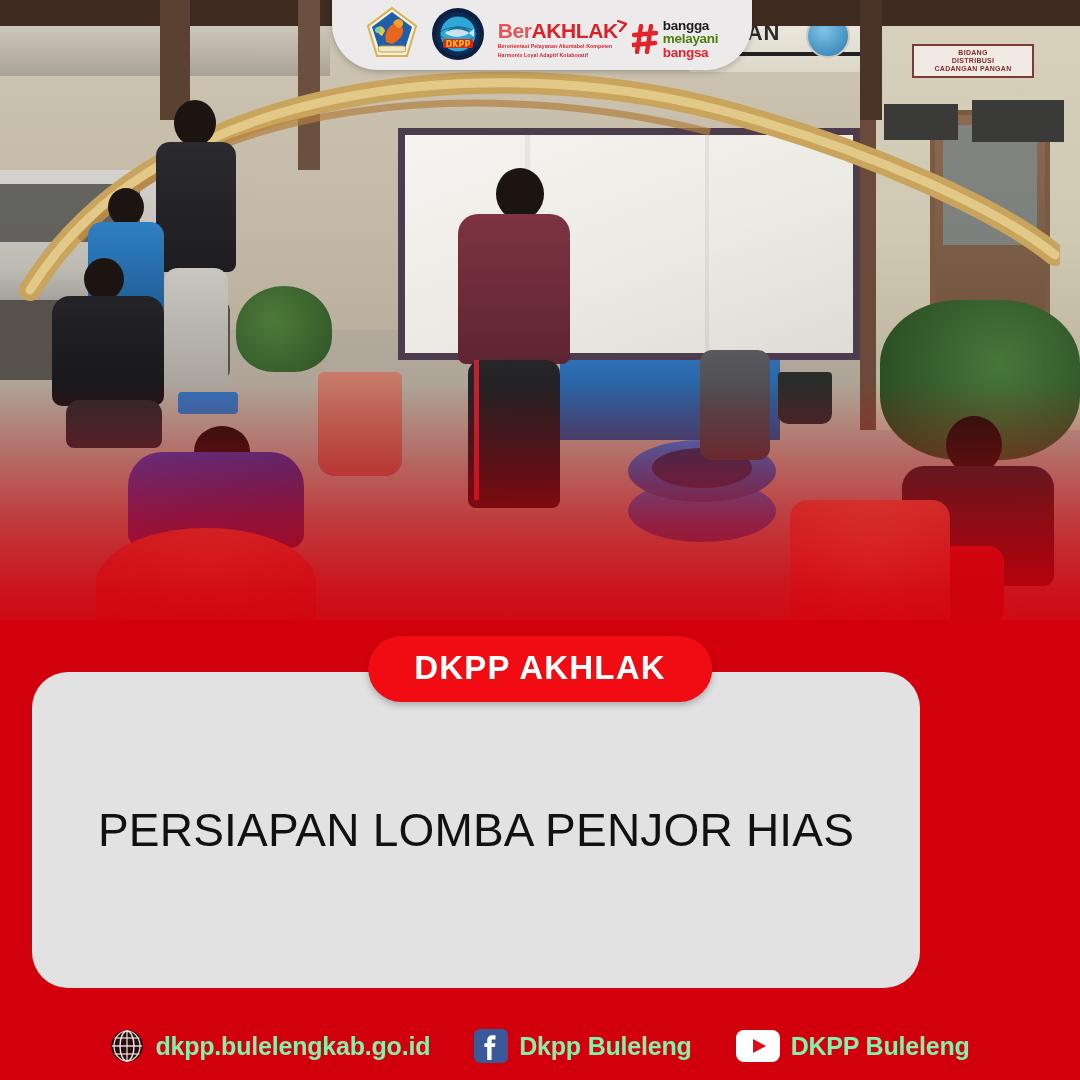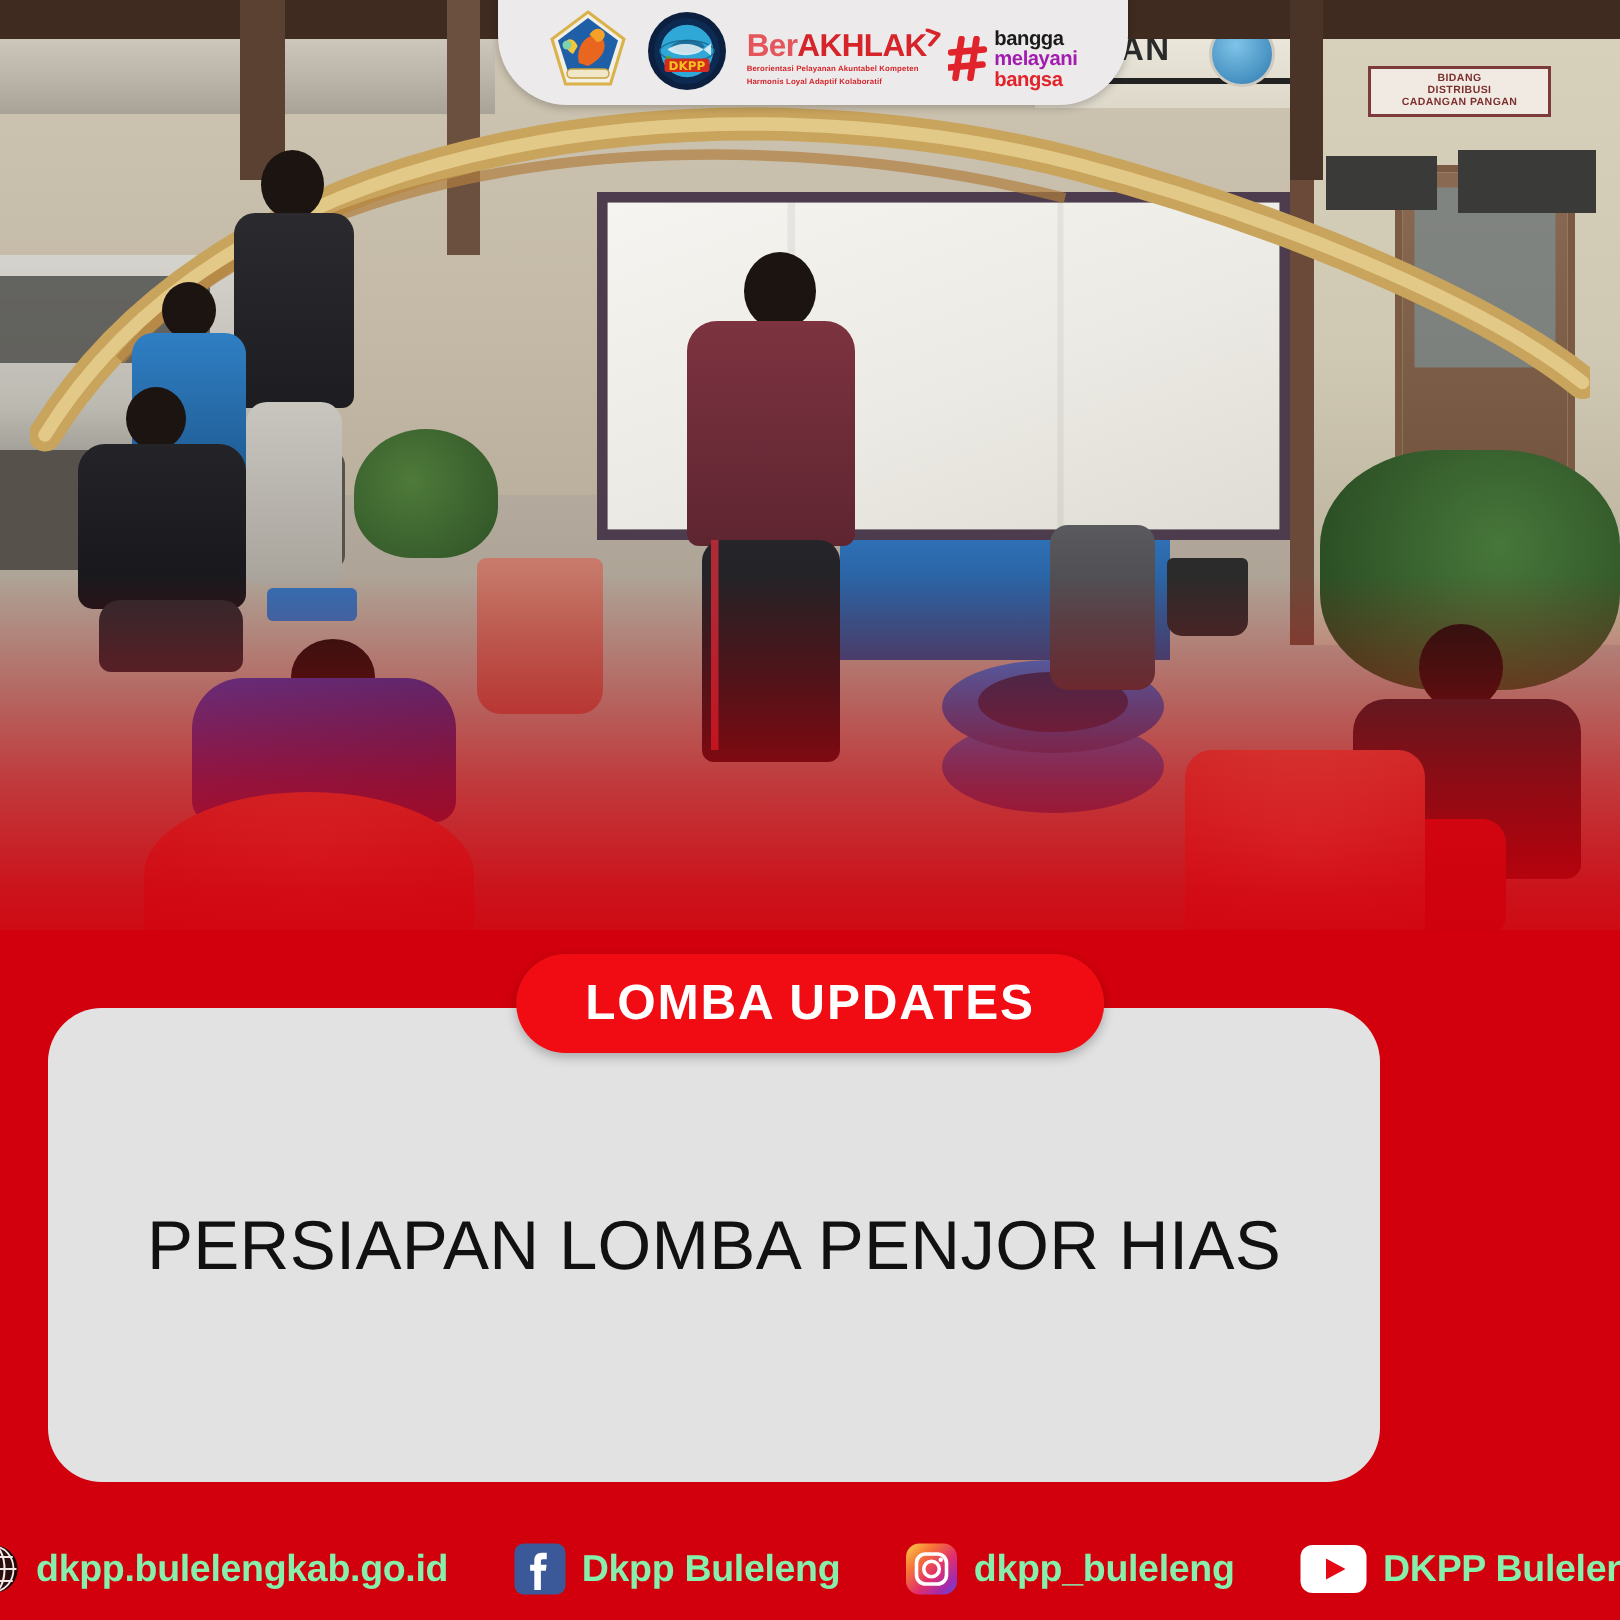--- a/index.html
+++ b/index.html
@@ -124,21 +124,21 @@
   .ber-tick { position:absolute; right:-9px; top:-6px; width:10px; height:12px; }
   .ber-sub { font-size:5.2px; color:#d6242b; line-height:1.45; margin-top:2px;
              letter-spacing:.1px; font-weight:bold; }
 
   .bmb { display:flex; align-items:center; gap:5px; flex:0 0 auto; }
   .bmb-mark { width:26px; height:30px; position:relative; }
   .bmb-mark svg { width:100%; height:100%; display:block; }
   .bmb-text { display:flex; flex-direction:column; line-height:1.02; }
   .bmb-text span { font-size:13.5px; font-weight:bold; letter-spacing:-.3px; }
   .bmb-1 { color:#1b1b1b; }
-  .bmb-2 { color:#a21caf; }
+  .bmb-2 { color:#4d7c0f; }
   .bmb-3 { color:#e1242b; }
 
   
   .ph-banner { position:absolute; left:690px; top:6px; width:190px; height:66px;
                background:linear-gradient(180deg,#efece2,#ddd8c9); }
   .ph-banner-txt { position:absolute; left:6px; top:14px; font-size:22px; color:#2a2a2a;
                    font-weight:bold; letter-spacing:1px; }
   .ph-banner-rule { position:absolute; left:4px; top:46px; width:170px; height:4px; background:#222; }
   .ph-banner-logo { position:absolute; left:806px; top:14px; width:44px; height:44px;
                     border-radius:50%; background:radial-gradient(circle at 40% 35%,#7fc3e8,#2d7bb0);
@@ -369,21 +369,21 @@
       <div class="bmb-text">
         <span class="bmb-1">bangga</span>
         <span class="bmb-2">melayani</span>
         <span class="bmb-3">bangsa</span>
       </div>
     </div>
   </div>
 
   <div class="red-band"></div>
 
-  <div class="badge">LOMBA UPDATES</div>
+  <div class="badge">DKPP AKHLAK</div>
 
   <div class="card">
     <h1 class="card-title">
       <span class="l1">PERSIAPAN LOMBA PENJOR HIAS</span>
     </h1>
   </div>
 
 
   <div class="footer">
 
@@ -404,30 +404,20 @@
 
     <div class="fitem">
       <span class="ic-fb">
         <svg viewBox="0 0 34 34" aria-hidden="true">
           <path d="M21.5,10.5 L18.8,10.5 C18.0,10.5 17.6,11.0 17.6,11.8 L17.6,14.2 L21.4,14.2 L20.9,18.1 L17.6,18.1 L17.6,31 L13.2,31 L13.2,18.1 L10.4,18.1 L10.4,14.2 L13.2,14.2 L13.2,11.3 C13.2,8.2 15.0,6.2 18.1,6.2 L21.5,6.2 Z" fill="#ffffff"></path>
         </svg>
       </span>
       <span class="fitem-label">Dkpp Buleleng</span>
     </div>
 
-    <div class="fitem">
-      <span class="ic-ig">
-        <svg viewBox="0 0 34 34" aria-hidden="true">
-          <rect x="7" y="7" width="20" height="20" rx="6" fill="none" stroke="#ffffff" stroke-width="2.4"></rect>
-          <circle cx="17" cy="17" r="5.2" fill="none" stroke="#ffffff" stroke-width="2.4"></circle>
-          <circle cx="23.2" cy="10.8" r="1.5" fill="#ffffff"></circle>
-        </svg>
-      </span>
-      <span class="fitem-label">dkpp_buleleng</span>
-    </div>
 
     <div class="fitem">
       <span class="ic-yt"></span>
       <span class="fitem-label">DKPP Buleleng</span>
     </div>
   </div>
 
 </div>
 
 </body></html>

